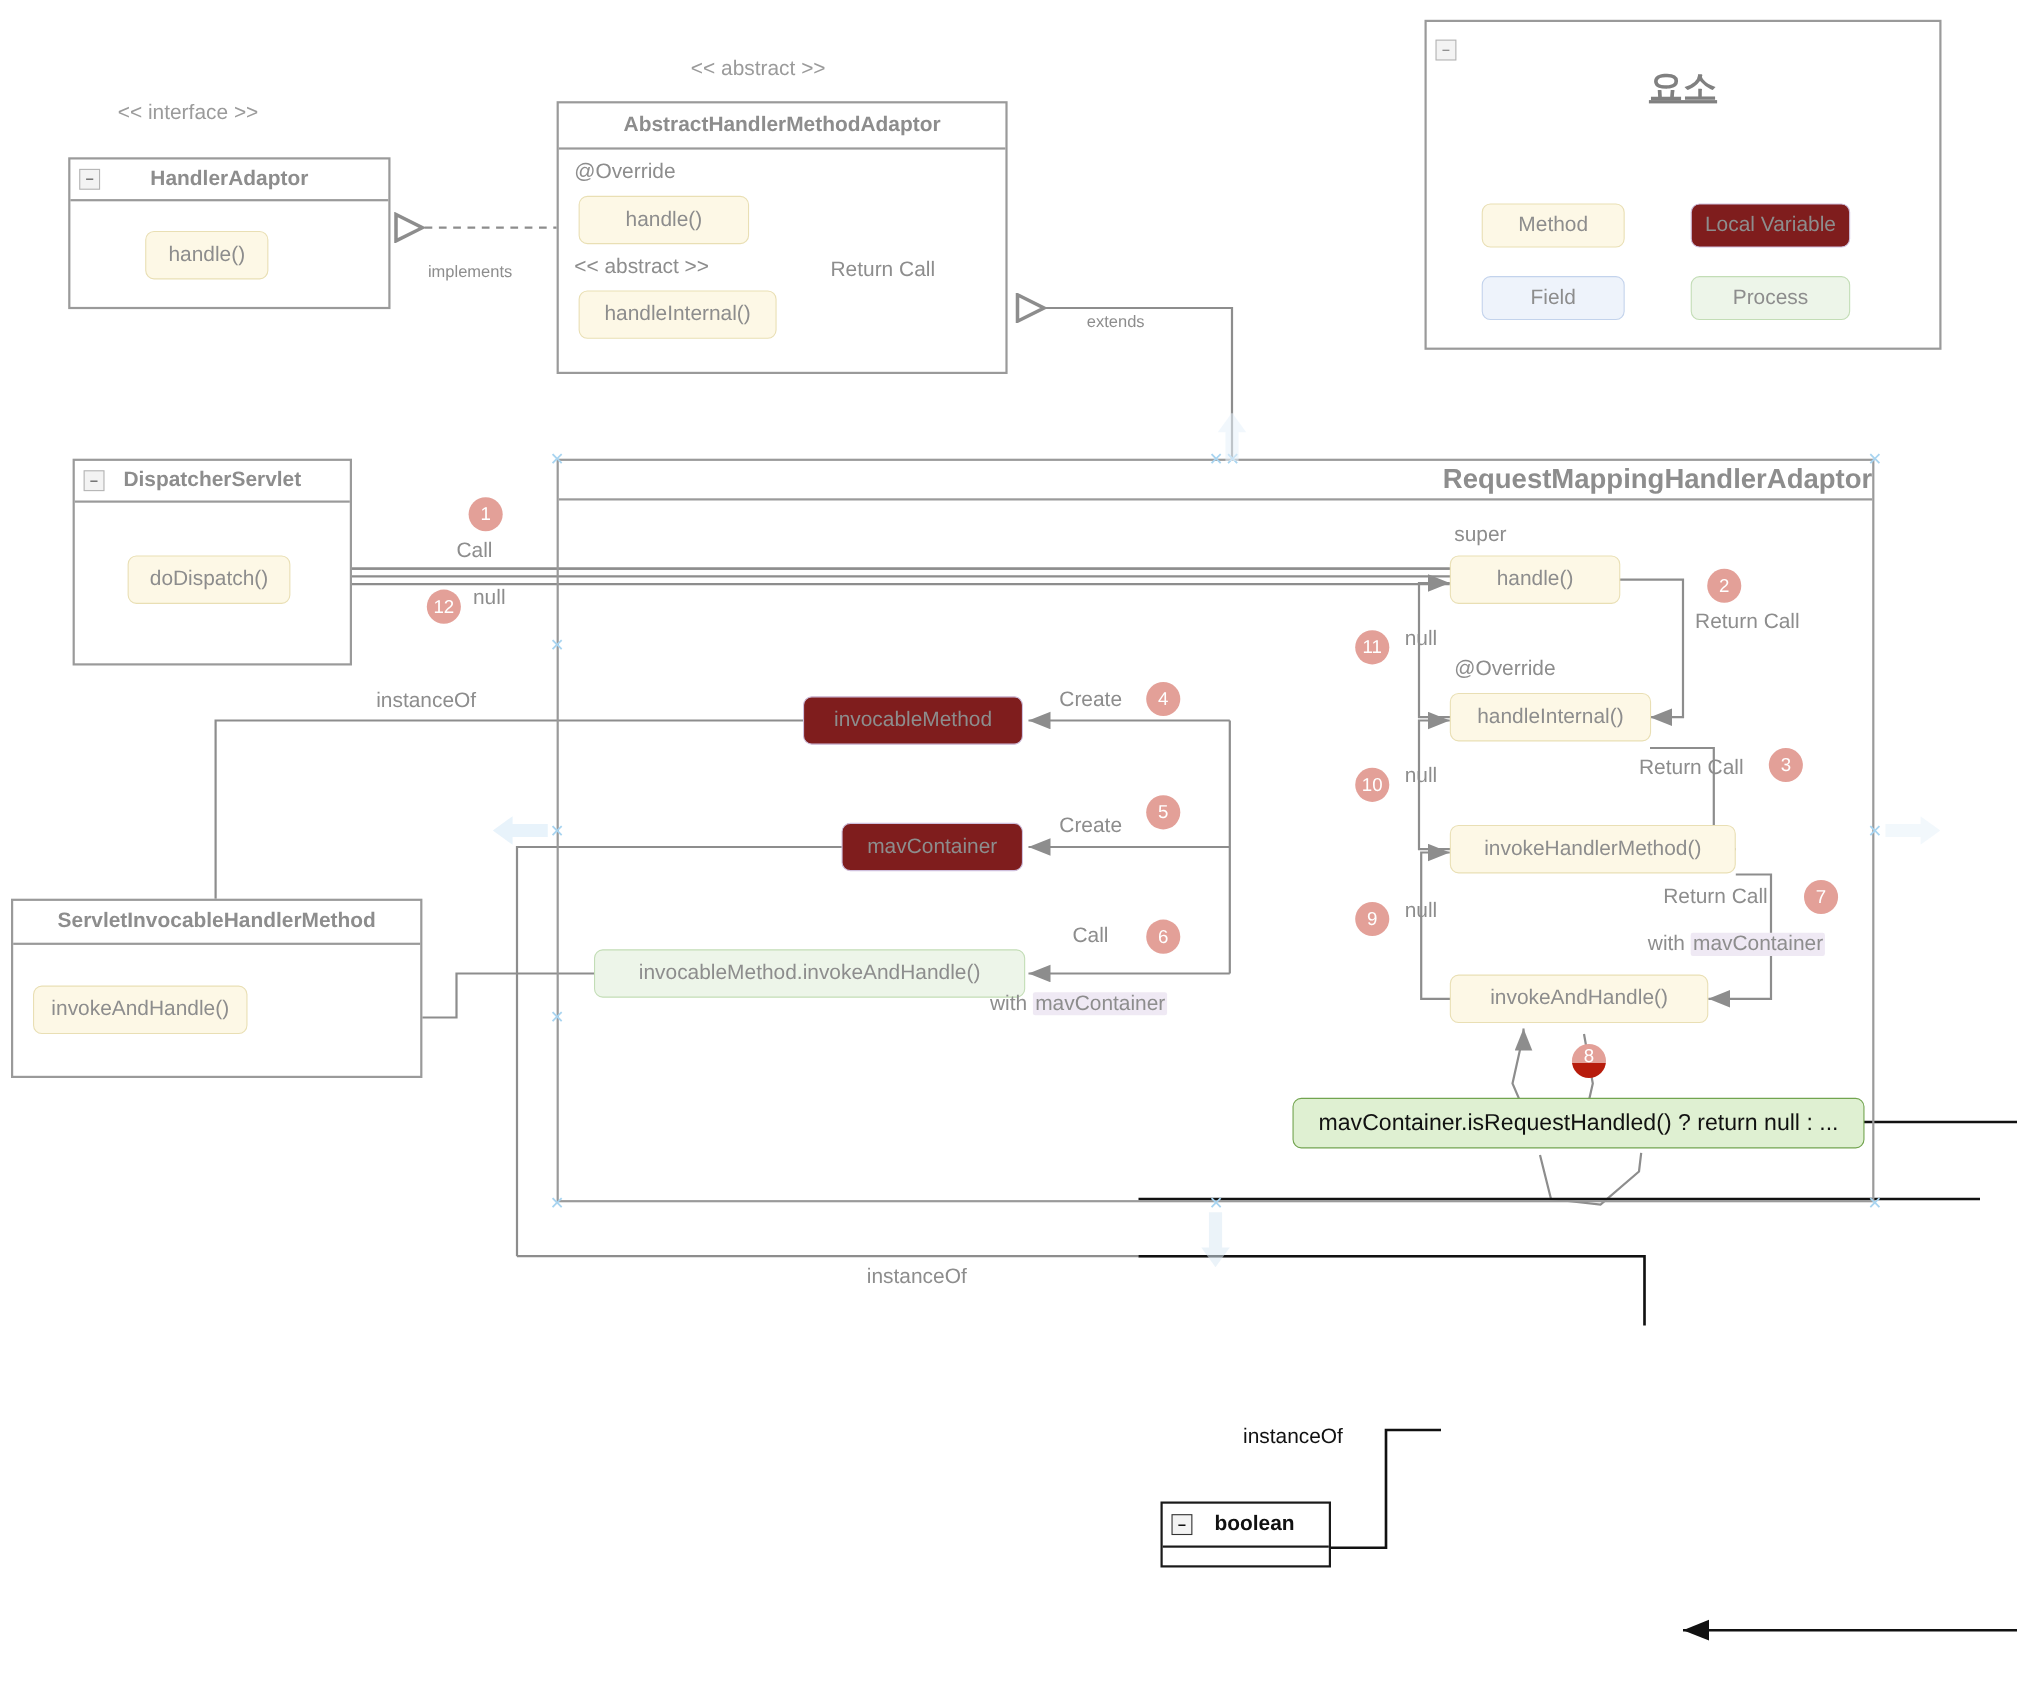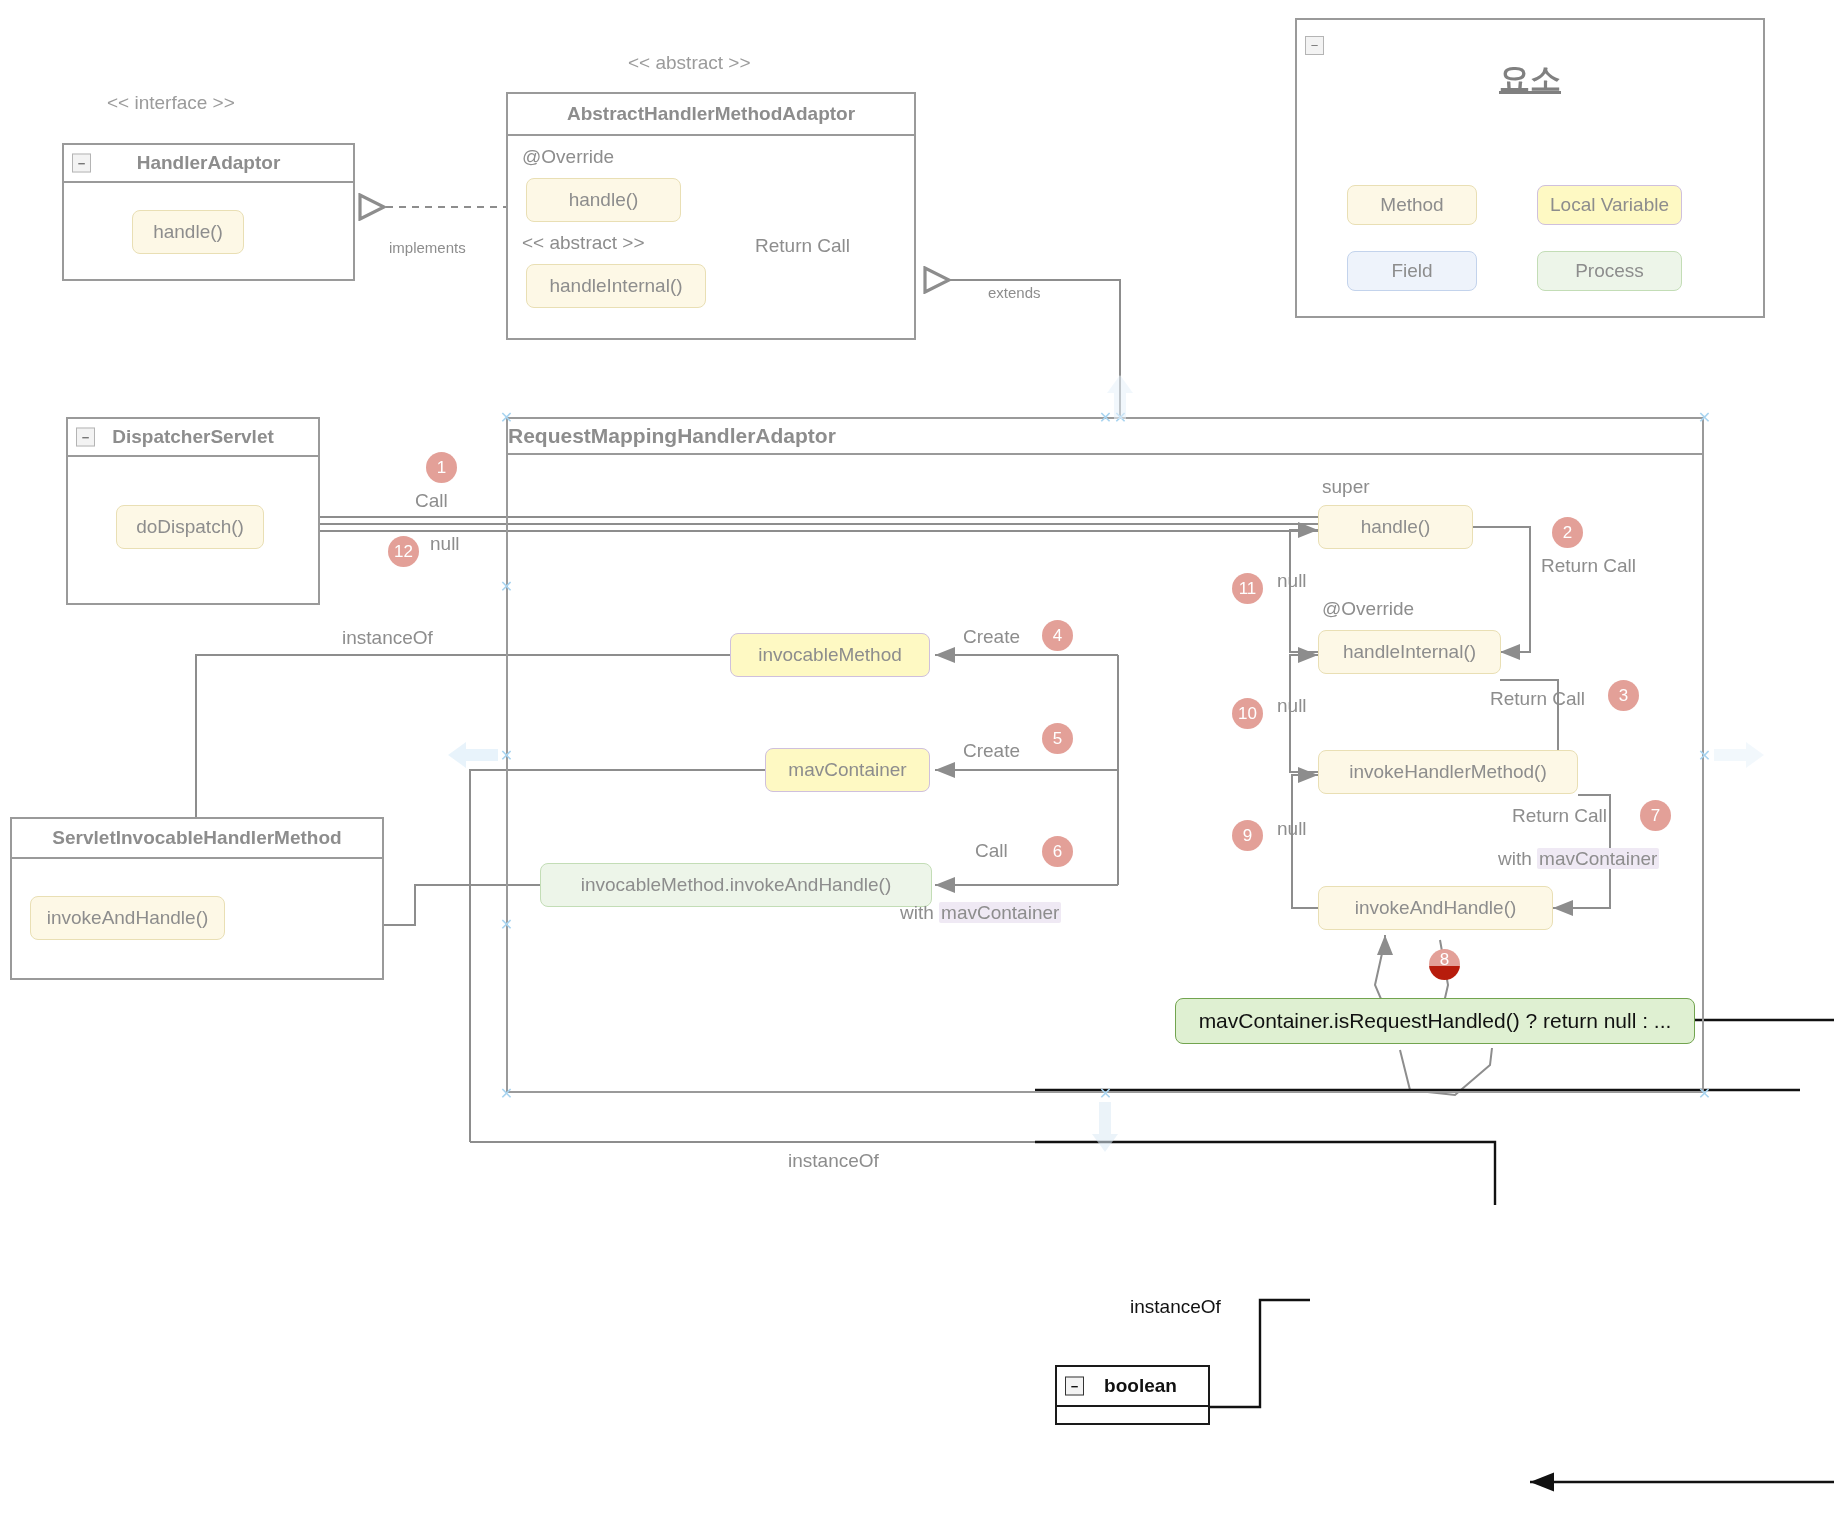--- a/index.html
+++ b/index.html
@@ -18,41 +18,41 @@
          background:#f3f3f3;display:flex;align-items:center;justify-content:center;font-size:13px;line-height:1;color:#777;}
   .clsbox.dark .minus{border-color:#333;color:#111;}
 
   
   .stereo{position:absolute;font-size:19px;color:#9b9b9b;white-space:nowrap;}
 
   
   .chip{position:absolute;box-sizing:border-box;border-radius:8px;display:flex;align-items:center;justify-content:center;
         font-size:19px;white-space:nowrap;padding:0 12px;}
   .chip.method{background:#fdf8e6;border:1px solid #e9dfb4;color:#8d8d8d;}
-  .chip.localvar{background:#fef9c3;border:1px solid #cfc0dd;color:#8d8d8d;}
+  .chip.localvar{background:#7f1d1d;border:1px solid #cfc0dd;color:#8d8d8d;}
   .chip.field{background:#eef3fb;border:1px solid #c3d3ec;color:#8d8d8d;}
   .chip.process{background:#edf5e9;border:1px solid #c3ddb6;color:#8d8d8d;}
   .chip.dk.method{background:#fdeeb9;border:1px solid #c9a227;color:#111;}
   .chip.dk.field{background:#ccdcf2;border:1px solid #6b8fc4;color:#111;}
   .chip.dk.process{background:#dff0d2;border:1px solid #72a44f;color:#111;font-weight:normal;}
 
   
   .lbl{position:absolute;font-size:19px;color:#8d8d8d;white-space:nowrap;}
   .lbl.sm{font-size:15px;}
   .lbl .hl-lv{background:#efe9f4;padding:0 2px;border-radius:2px;}
 
   
   .badge{position:absolute;width:31px;height:31px;border-radius:50%;background:#e3a098;color:#fff;
          display:flex;align-items:center;justify-content:center;font-size:17px;box-sizing:border-box;}
   .badge.split{background:linear-gradient(to bottom,#e3a098 55%,#b71c0c 55%);}
 
   
   .container-box{position:absolute;border:2px solid #9a9a9a;box-sizing:border-box;background:transparent;}
   .container-hdr{position:absolute;left:0;right:0;top:0;height:36px;border-bottom:2px solid #9a9a9a;
-                 display:flex;align-items:center;justify-content:flex-start;font-weight:bold;font-size:21px;color:#8d8d8d;box-sizing:border-box;}
+                 display:flex;align-items:center;justify-content:flex-end;font-weight:bold;font-size:25px;color:#8d8d8d;box-sizing:border-box;}
 
   
   .handle{position:absolute;width:15px;height:15px;margin-left:-7px;margin-top:-7px;color:#a8d4f0;font-size:16px;
           line-height:15px;text-align:center;font-family:"DejaVu Sans",sans-serif;}
   .dirarrow{position:absolute;opacity:.55;}
 
   .legend-title{position:absolute;width:100%;text-align:center;font-size:31px;font-weight:bold;color:#808080;
                 text-decoration:underline;}
 </style>
 </head>

